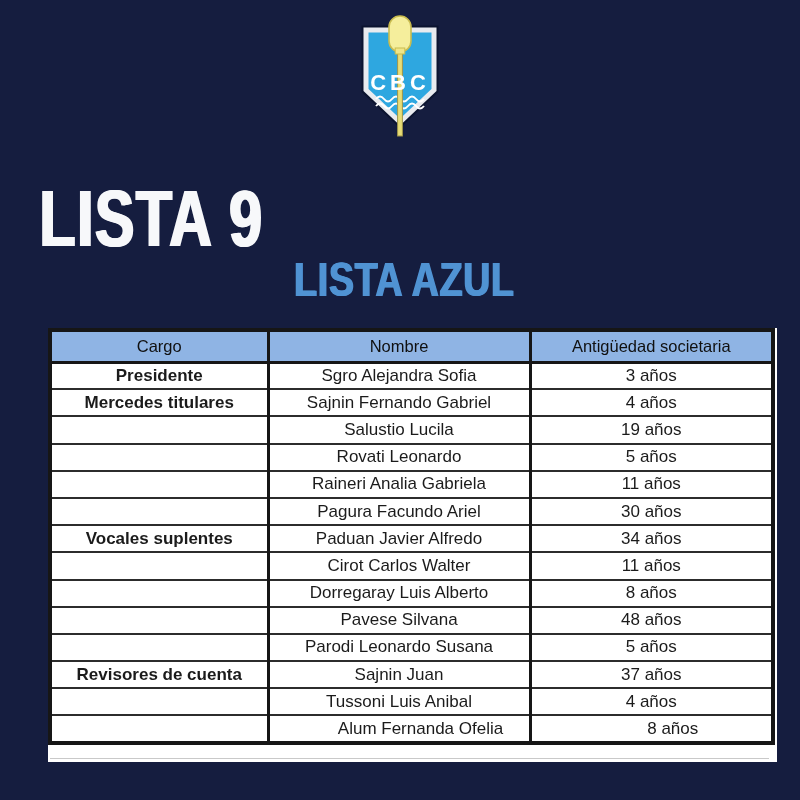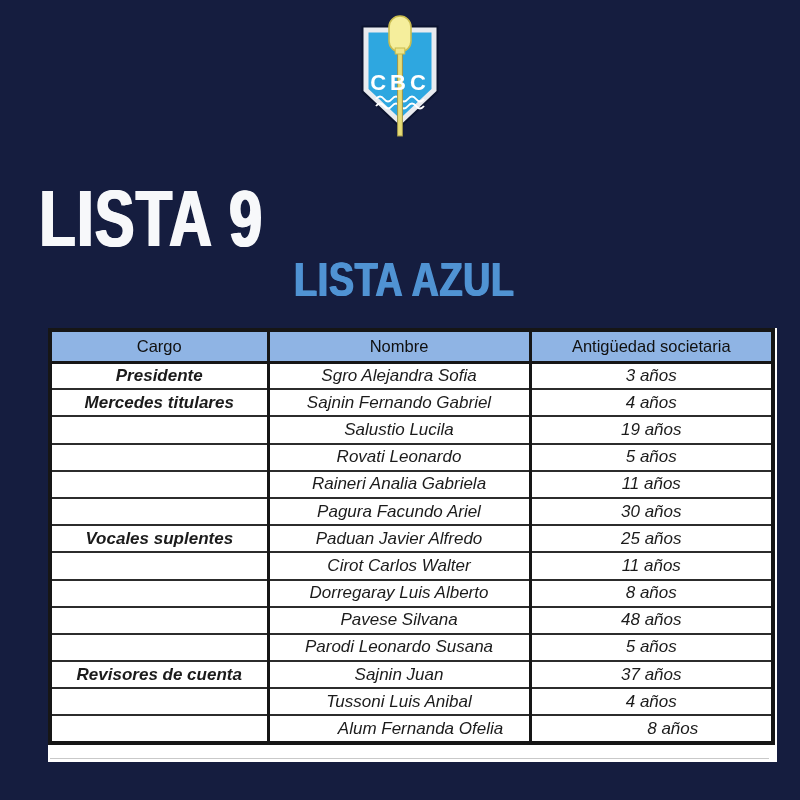--- a/index.html
+++ b/index.html
@@ -91,21 +91,20 @@
   table.board td{
     color:var(--ink);
     font-size:17px;
     height:27.2px;
     text-align:center;
     vertical-align:middle;
     border-left:3px solid var(--line);
     border-bottom:2px solid #2c2c2c;
     white-space:nowrap;
     overflow:hidden;
-    font-style:italic;
   }
   table.board td:first-child{border-left:none;font-weight:bold;}
   table.board tr:last-child td{border-bottom:none;padding-left:43px;}
   .ghost-row-line{
     position:absolute;
     left:2px;right:8px;top:430px;
     height:1px;background:#c9c9c9;
   }
 </style>
 </head>
@@ -181,21 +180,21 @@
             <td>11 años</td>
           </tr>
           <tr>
             <td></td>
             <td>Pagura Facundo Ariel</td>
             <td>30 años</td>
           </tr>
           <tr>
             <td>Vocales suplentes</td>
             <td>Paduan Javier Alfredo</td>
-            <td>25 años</td>
+            <td>34 años</td>
           </tr>
           <tr>
             <td></td>
             <td>Cirot Carlos Walter</td>
             <td>11 años</td>
           </tr>
           <tr>
             <td></td>
             <td>Dorregaray Luis Alberto</td>
             <td>8 años</td>

